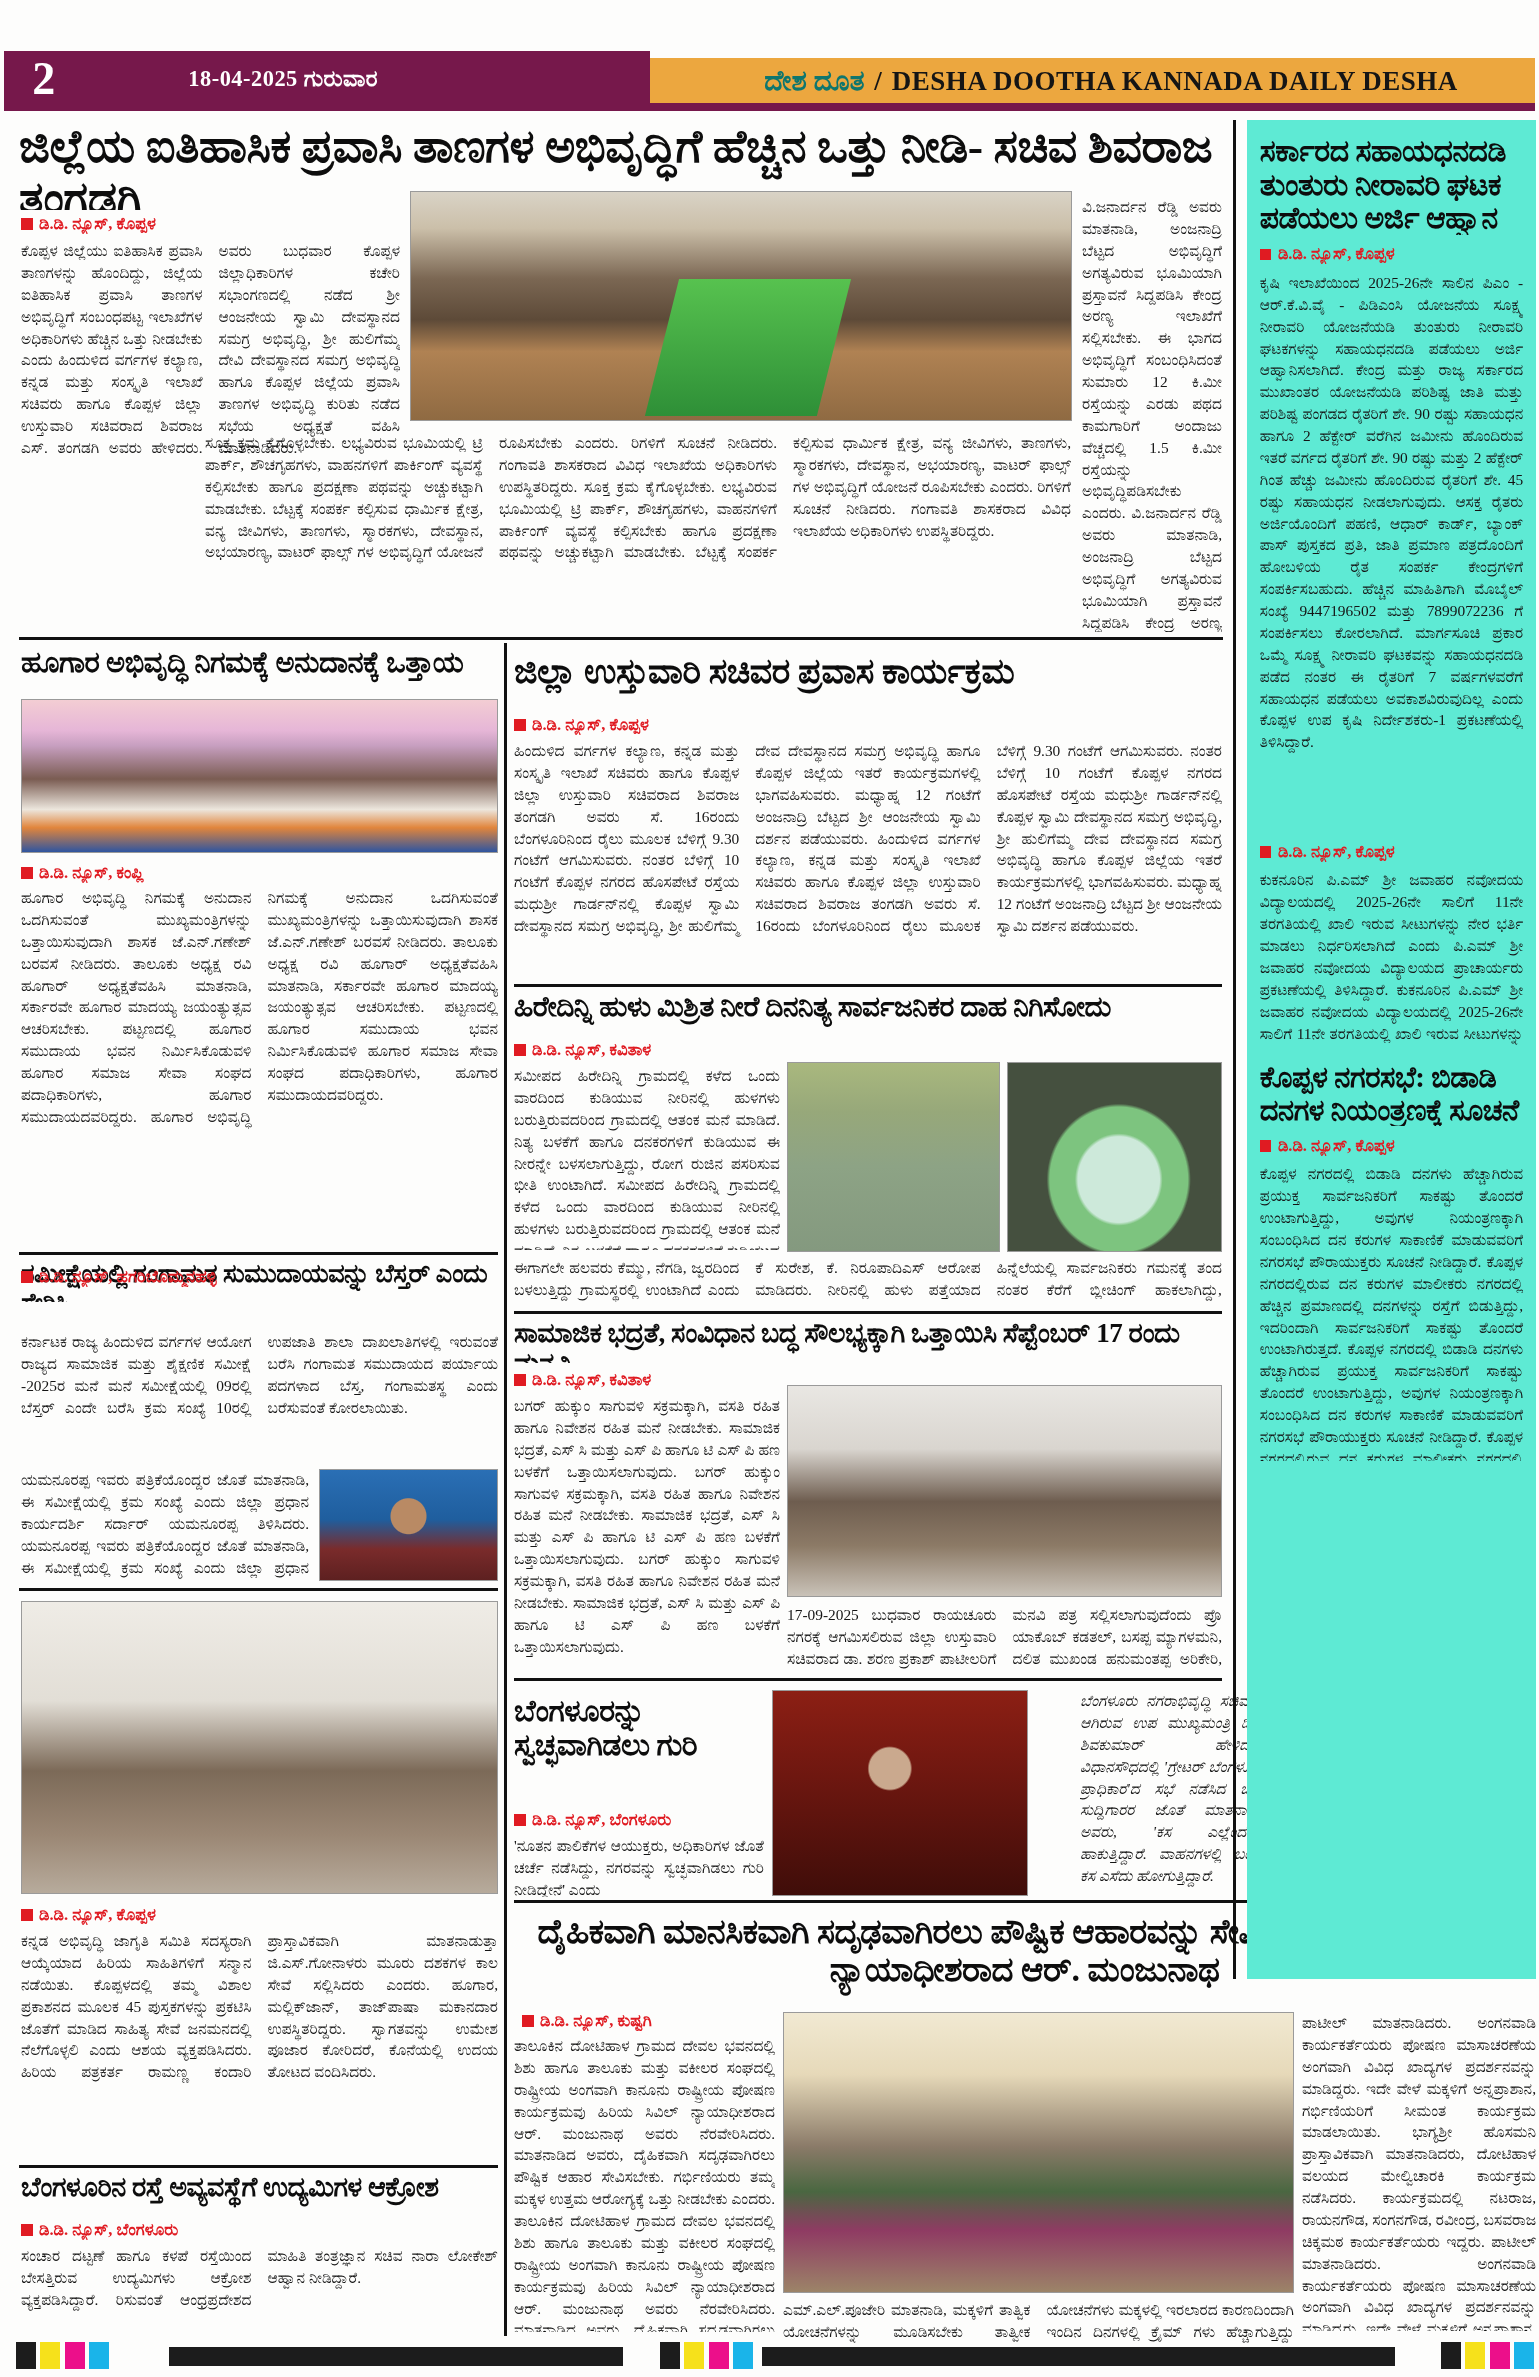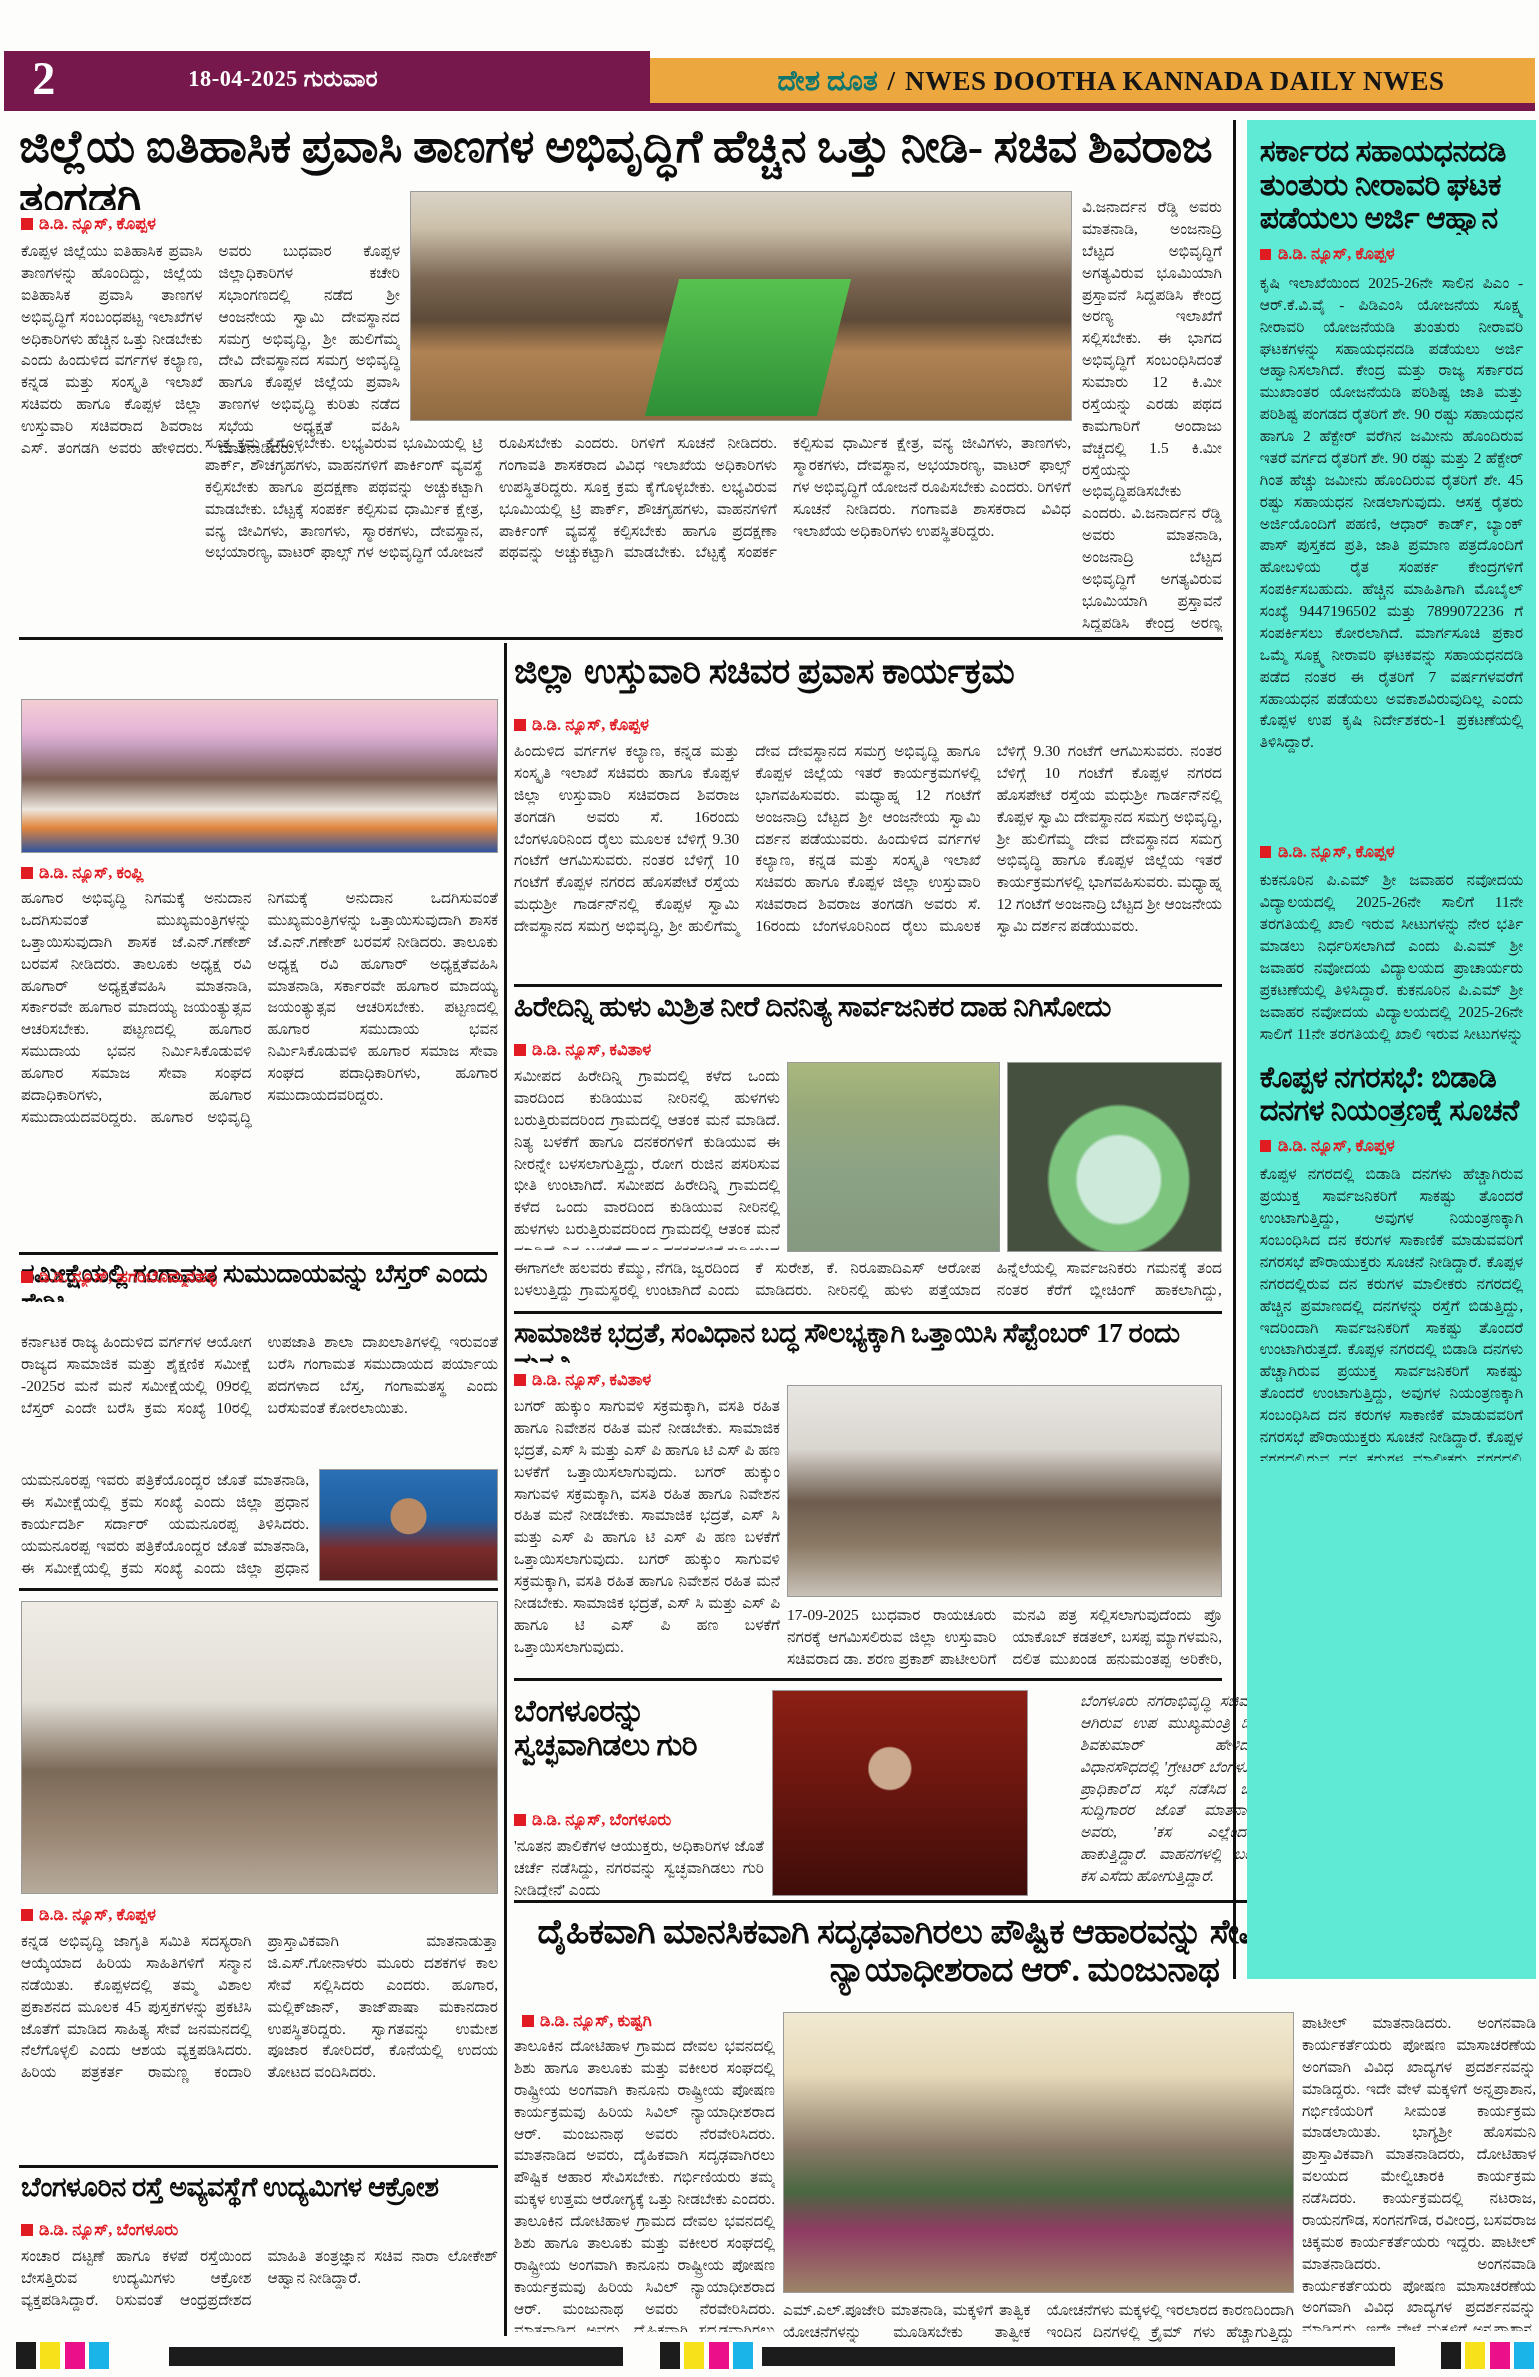--- a/index.html
+++ b/index.html
@@ -56,39 +56,40 @@
 
   <div class="abs hdr-gold"></div>
   <div class="abs hdr-stripe"></div>
   <div class="abs hdr-maroon">
     <span class="pageno">2</span>
     <span class="hdr-date">18-04-2025 ಗುರುವಾರ</span>
   </div>
   <div class="abs brand">
     <span class="brand-kn">ದೇಶ ದೂತ</span>
     <span class="brand-en">/</span>
-    <span class="brand-en">NWES DOOTHA KANNADA DAILY NWES</span>
+    <span class="brand-en">DESHA DOOTHA KANNADA DAILY DESHA</span>
   </div>
 
   <div class="abs headline" style="left:19px; top:121px; width:1203px; height:89px; font-size:46px;">ಜಿಲ್ಲೆಯ ಐತಿಹಾಸಿಕ ಪ್ರವಾಸಿ ತಾಣಗಳ ಅಭಿವೃದ್ಧಿಗೆ ಹೆಚ್ಚಿನ ಒತ್ತು ನೀಡಿ- ಸಚಿವ ಶಿವರಾಜ ತಂಗಡಗಿ</div>
   <div class="abs byline" style="left:21px; top:214px;">
     <span class="sq"></span>
     <span>ಡಿ.ಡಿ. ನ್ಯೂಸ್, ಕೊಪ್ಪಳ</span>
   </div>
   <div class="abs body-txt cols2" style="left:21px; top:240px; width:379px; height:392px;">ಕೊಪ್ಪಳ ಜಿಲ್ಲೆಯು ಐತಿಹಾಸಿಕ ಪ್ರವಾಸಿ ತಾಣಗಳನ್ನು ಹೊಂದಿದ್ದು, ಜಿಲ್ಲೆಯ ಐತಿಹಾಸಿಕ ಪ್ರವಾಸಿ ತಾಣಗಳ ಅಭಿವೃದ್ಧಿಗೆ ಸಂಬಂಧಪಟ್ಟ ಇಲಾಖೆಗಳ ಅಧಿಕಾರಿಗಳು ಹೆಚ್ಚಿನ ಒತ್ತು ನೀಡಬೇಕು ಎಂದು ಹಿಂದುಳಿದ ವರ್ಗಗಳ ಕಲ್ಯಾಣ, ಕನ್ನಡ ಮತ್ತು ಸಂಸ್ಕೃತಿ ಇಲಾಖೆ ಸಚಿವರು ಹಾಗೂ ಕೊಪ್ಪಳ ಜಿಲ್ಲಾ ಉಸ್ತುವಾರಿ ಸಚಿವರಾದ ಶಿವರಾಜ ಎಸ್. ತಂಗಡಗಿ ಅವರು ಹೇಳಿದರು. ಅವರು ಬುಧವಾರ ಕೊಪ್ಪಳ ಜಿಲ್ಲಾಧಿಕಾರಿಗಳ ಕಚೇರಿ ಸಭಾಂಗಣದಲ್ಲಿ ನಡೆದ ಶ್ರೀ ಆಂಜನೇಯ ಸ್ವಾಮಿ ದೇವಸ್ಥಾನದ ಸಮಗ್ರ ಅಭಿವೃದ್ಧಿ, ಶ್ರೀ ಹುಲಿಗೆಮ್ಮ ದೇವಿ ದೇವಸ್ಥಾನದ ಸಮಗ್ರ ಅಭಿವೃದ್ಧಿ ಹಾಗೂ ಕೊಪ್ಪಳ ಜಿಲ್ಲೆಯ ಪ್ರವಾಸಿ ತಾಣಗಳ ಅಭಿವೃದ್ಧಿ ಕುರಿತು ನಡೆದ ಸಭೆಯ ಅಧ್ಯಕ್ಷತೆ ವಹಿಸಿ ಮಾತನಾಡಿದರು.</div>
   <div class="abs photo ph-lead" style="left:410px; top:191px; width:662px; height:230px;">
       <div class="runner"></div>
     </div>
   <div class="abs body-txt" style="left:1082px; top:196px; width:140px; height:436px;">ವಿ.ಜನಾರ್ದನ ರೆಡ್ಡಿ ಅವರು ಮಾತನಾಡಿ, ಅಂಜನಾದ್ರಿ ಬೆಟ್ಟದ ಅಭಿವೃದ್ಧಿಗೆ ಅಗತ್ಯವಿರುವ ಭೂಮಿಯಾಗಿ ಪ್ರಸ್ತಾವನೆ ಸಿದ್ದಪಡಿಸಿ ಕೇಂದ್ರ ಅರಣ್ಯ ಇಲಾಖೆಗೆ ಸಲ್ಲಿಸಬೇಕು. ಈ ಭಾಗದ ಅಭಿವೃದ್ಧಿಗೆ ಸಂಬಂಧಿಸಿದಂತೆ ಸುಮಾರು 12 ಕಿ.ಮೀ ರಸ್ತೆಯನ್ನು ಎರಡು ಪಥದ ಕಾಮಗಾರಿಗೆ ಅಂದಾಜು ವೆಚ್ಚದಲ್ಲಿ 1.5 ಕಿ.ಮೀ ರಸ್ತೆಯನ್ನು ಅಭಿವೃದ್ಧಿಪಡಿಸಬೇಕು ಎಂದರು. ವಿ.ಜನಾರ್ದನ ರೆಡ್ಡಿ ಅವರು ಮಾತನಾಡಿ, ಅಂಜನಾದ್ರಿ ಬೆಟ್ಟದ ಅಭಿವೃದ್ಧಿಗೆ ಅಗತ್ಯವಿರುವ ಭೂಮಿಯಾಗಿ ಪ್ರಸ್ತಾವನೆ ಸಿದ್ದಪಡಿಸಿ ಕೇಂದ್ರ ಅರಣ್ಯ ಇಲಾಖೆಗೆ ಸಲ್ಲಿಸಬೇಕು. ಈ ಭಾಗದ ಅಭಿವೃದ್ಧಿಗೆ ಸಂಬಂಧಿಸಿದಂತೆ ಸುಮಾರು 12 ಕಿ.ಮೀ ರಸ್ತೆಯನ್ನು ಎರಡು ಪಥದ ಕಾಮಗಾರಿಗೆ ಅಂದಾಜು ವೆಚ್ಚದಲ್ಲಿ 1.5 ಕಿ.ಮೀ ರಸ್ತೆಯನ್ನು ಅಭಿವೃದ್ಧಿಪಡಿಸಬೇಕು ಎಂದರು.</div>
   <div class="abs body-txt cols3" style="left:205px; top:432px; width:866px; height:198px;">ಸೂಕ್ತ ಕ್ರಮ ಕೈಗೊಳ್ಳಬೇಕು. ಲಭ್ಯವಿರುವ ಭೂಮಿಯಲ್ಲಿ ಟ್ರಿ ಪಾರ್ಕ್, ಶೌಚಗೃಹಗಳು, ವಾಹನಗಳಿಗೆ ಪಾರ್ಕಿಂಗ್ ವ್ಯವಸ್ಥೆ ಕಲ್ಪಿಸಬೇಕು ಹಾಗೂ ಪ್ರದಕ್ಷಣಾ ಪಥವನ್ನು ಅಚ್ಚುಕಟ್ಟಾಗಿ ಮಾಡಬೇಕು. ಬೆಟ್ಟಕ್ಕೆ ಸಂಪರ್ಕ ಕಲ್ಪಿಸುವ ಧಾರ್ಮಿಕ ಕ್ಷೇತ್ರ, ವನ್ಯ ಜೀವಿಗಳು, ತಾಣಗಳು, ಸ್ಮಾರಕಗಳು, ದೇವಸ್ಥಾನ, ಅಭಯಾರಣ್ಯ, ವಾಟರ್ ಫಾಲ್ಸ್ ಗಳ ಅಭಿವೃದ್ಧಿಗೆ ಯೋಜನೆ ರೂಪಿಸಬೇಕು ಎಂದರು. ರಿಗಳಿಗೆ ಸೂಚನೆ ನೀಡಿದರು. ಗಂಗಾವತಿ ಶಾಸಕರಾದ ವಿವಿಧ ಇಲಾಖೆಯ ಅಧಿಕಾರಿಗಳು ಉಪಸ್ಥಿತರಿದ್ದರು. ಸೂಕ್ತ ಕ್ರಮ ಕೈಗೊಳ್ಳಬೇಕು. ಲಭ್ಯವಿರುವ ಭೂಮಿಯಲ್ಲಿ ಟ್ರಿ ಪಾರ್ಕ್, ಶೌಚಗೃಹಗಳು, ವಾಹನಗಳಿಗೆ ಪಾರ್ಕಿಂಗ್ ವ್ಯವಸ್ಥೆ ಕಲ್ಪಿಸಬೇಕು ಹಾಗೂ ಪ್ರದಕ್ಷಣಾ ಪಥವನ್ನು ಅಚ್ಚುಕಟ್ಟಾಗಿ ಮಾಡಬೇಕು. ಬೆಟ್ಟಕ್ಕೆ ಸಂಪರ್ಕ ಕಲ್ಪಿಸುವ ಧಾರ್ಮಿಕ ಕ್ಷೇತ್ರ, ವನ್ಯ ಜೀವಿಗಳು, ತಾಣಗಳು, ಸ್ಮಾರಕಗಳು, ದೇವಸ್ಥಾನ, ಅಭಯಾರಣ್ಯ, ವಾಟರ್ ಫಾಲ್ಸ್ ಗಳ ಅಭಿವೃದ್ಧಿಗೆ ಯೋಜನೆ ರೂಪಿಸಬೇಕು ಎಂದರು. ರಿಗಳಿಗೆ ಸೂಚನೆ ನೀಡಿದರು. ಗಂಗಾವತಿ ಶಾಸಕರಾದ ವಿವಿಧ ಇಲಾಖೆಯ ಅಧಿಕಾರಿಗಳು ಉಪಸ್ಥಿತರಿದ್ದರು.</div>
 
   <div class="abs divider" style="left:19px; top:637px; width:1204px; height:3.2px;"></div>
   <div class="abs vrule" style="left:504px; top:643px; width:2.7px; height:1693px;"></div>
   <div class="abs vrule" style="left:1233px; top:120px; width:2.7px; height:1859px;"></div>
 
+  <div class="abs headline" style="left:21px; top:646px; width:477px; height:49px; font-size:29px;">ಹೂಗಾರ ಅಭಿವೃದ್ಧಿ ನಿಗಮಕ್ಕೆ ಅನುದಾನಕ್ಕೆ ಒತ್ತಾಯ</div>
   <div class="abs photo ph-stage" style="left:21px; top:699px; width:477px; height:154px;"></div>
   <div class="abs byline" style="left:21px; top:863px;">
     <span class="sq"></span>
     <span>ಡಿ.ಡಿ. ನ್ಯೂಸ್, ಕಂಪ್ಲಿ</span>
   </div>
   <div class="abs body-txt cols2" style="left:21px; top:887px; width:477px; height:360px;">ಹೂಗಾರ ಅಭಿವೃದ್ಧಿ ನಿಗಮಕ್ಕೆ ಅನುದಾನ ಒದಗಿಸುವಂತೆ ಮುಖ್ಯಮಂತ್ರಿಗಳನ್ನು ಒತ್ತಾಯಿಸುವುದಾಗಿ ಶಾಸಕ ಜೆ.ಎನ್.ಗಣೇಶ್ ಬರವಸೆ ನೀಡಿದರು. ತಾಲೂಕು ಅಧ್ಯಕ್ಷ ರವಿ ಹೂಗಾರ್ ಅಧ್ಯಕ್ಷತೆವಹಿಸಿ ಮಾತನಾಡಿ, ಸರ್ಕಾರವೇ ಹೂಗಾರ ಮಾದಯ್ಯ ಜಯಂತ್ಯುತ್ಸವ ಆಚರಿಸಬೇಕು. ಪಟ್ಟಣದಲ್ಲಿ ಹೂಗಾರ ಸಮುದಾಯ ಭವನ ನಿರ್ಮಿಸಿಕೊಡುವಳಿ ಹೂಗಾರ ಸಮಾಜ ಸೇವಾ ಸಂಘದ ಪದಾಧಿಕಾರಿಗಳು, ಹೂಗಾರ ಸಮುದಾಯದವರಿದ್ದರು. ಹೂಗಾರ ಅಭಿವೃದ್ಧಿ ನಿಗಮಕ್ಕೆ ಅನುದಾನ ಒದಗಿಸುವಂತೆ ಮುಖ್ಯಮಂತ್ರಿಗಳನ್ನು ಒತ್ತಾಯಿಸುವುದಾಗಿ ಶಾಸಕ ಜೆ.ಎನ್.ಗಣೇಶ್ ಬರವಸೆ ನೀಡಿದರು. ತಾಲೂಕು ಅಧ್ಯಕ್ಷ ರವಿ ಹೂಗಾರ್ ಅಧ್ಯಕ್ಷತೆವಹಿಸಿ ಮಾತನಾಡಿ, ಸರ್ಕಾರವೇ ಹೂಗಾರ ಮಾದಯ್ಯ ಜಯಂತ್ಯುತ್ಸವ ಆಚರಿಸಬೇಕು. ಪಟ್ಟಣದಲ್ಲಿ ಹೂಗಾರ ಸಮುದಾಯ ಭವನ ನಿರ್ಮಿಸಿಕೊಡುವಳಿ ಹೂಗಾರ ಸಮಾಜ ಸೇವಾ ಸಂಘದ ಪದಾಧಿಕಾರಿಗಳು, ಹೂಗಾರ ಸಮುದಾಯದವರಿದ್ದರು.</div>
 
   <div class="abs headline" style="left:514px; top:652px; width:708px; height:55px; font-size:35px;">ಜಿಲ್ಲಾ ಉಸ್ತುವಾರಿ ಸಚಿವರ ಪ್ರವಾಸ ಕಾರ್ಯಕ್ರಮ</div>
   <div class="abs byline" style="left:514px; top:715px;">
     <span class="sq"></span>

